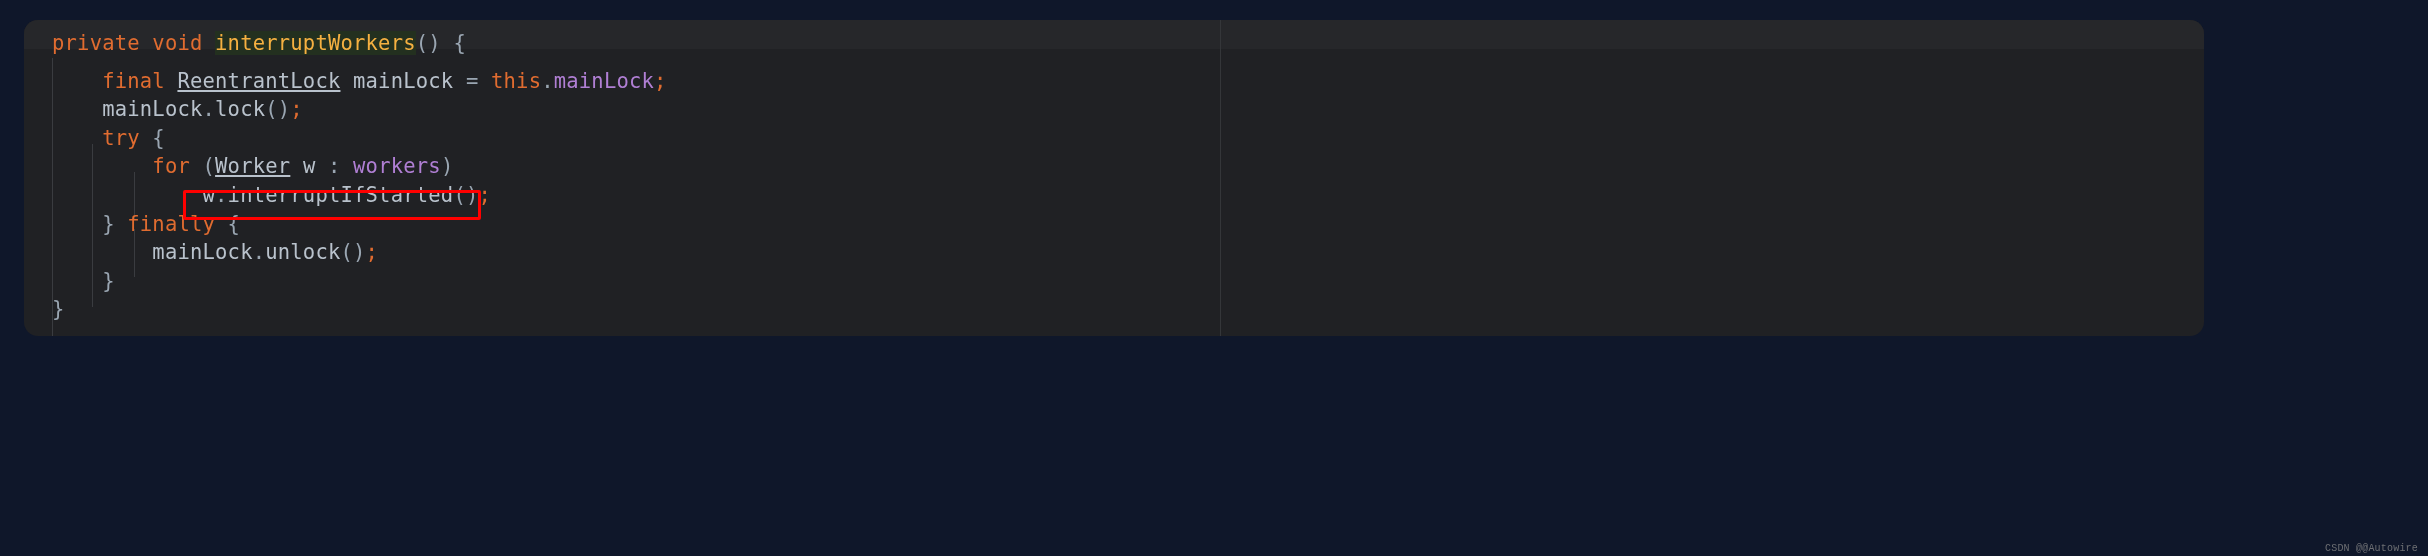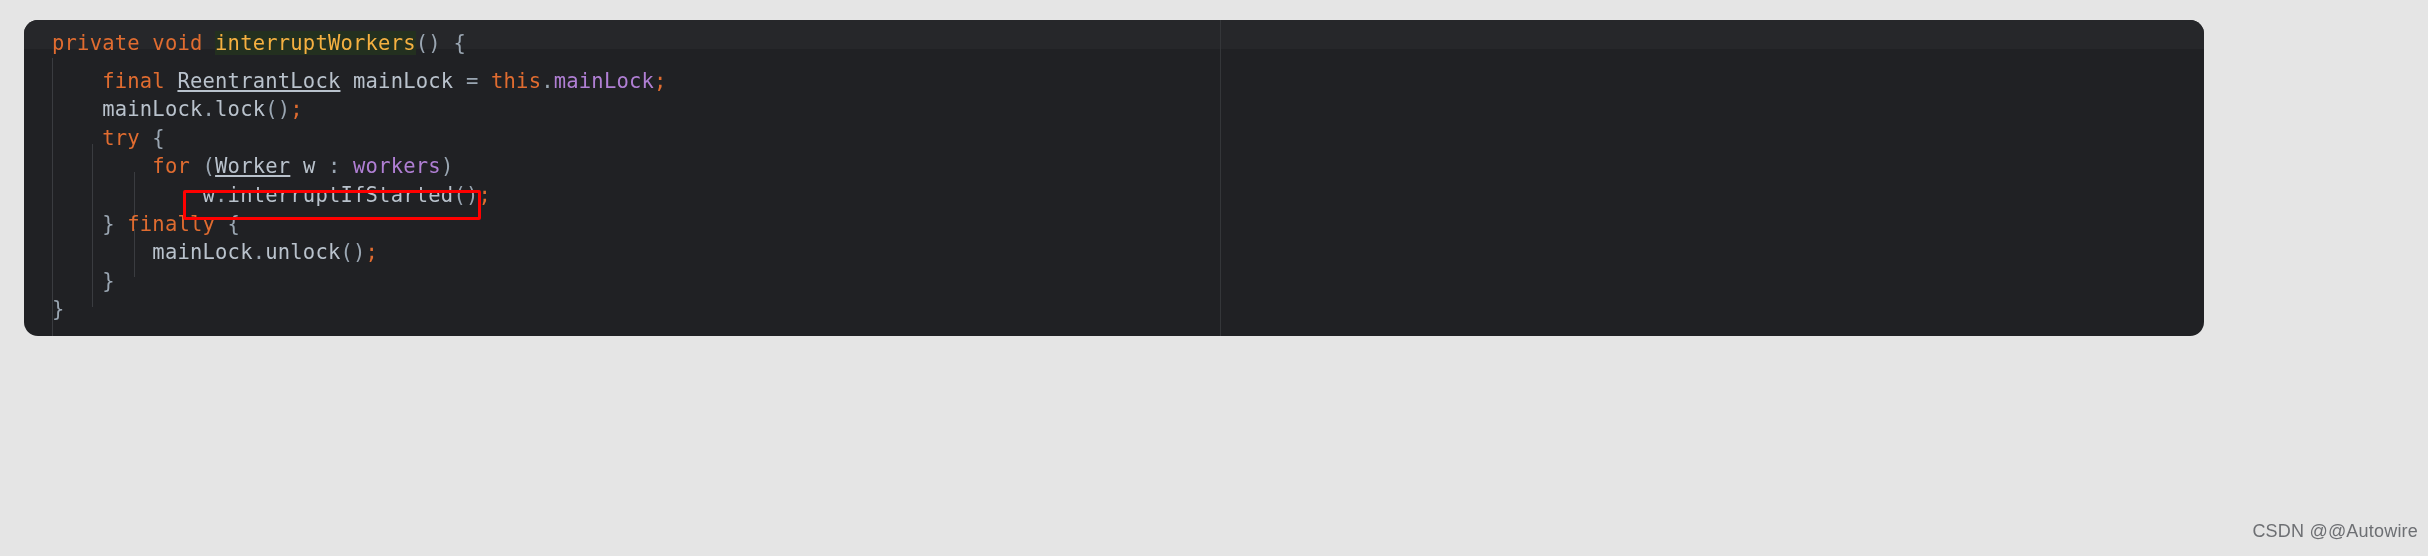--- a/index.html
+++ b/index.html
@@ -11,21 +11,21 @@
     width: 2428px;
     height: 556px;
     overflow: hidden;
     font-family: "DejaVu Sans Mono", monospace;
   }
 
   #root {
     position: relative;
     width: 2428px;
     height: 556px;
-    background: #e5e5e5;
+    background: #0f172a;
   }
 
   
   .code-card {
     position: absolute;
     left: 24px;
     top: 20px;
     width: 2180px;
     height: 316px;
     background: #202124;
@@ -104,24 +104,24 @@
     border: 3px solid #ff0000;
     border-radius: 2px;
     box-sizing: border-box;
     pointer-events: none;
   }
 
   
   .watermark {
     position: absolute;
     right: 10px;
-    bottom: 14px;
+    bottom: 2px;
     color: #6d6f73;
-    font-family: Liberation Sans, sans-serif;
-    font-size: 18px;
+    font-family: Liberation Mono, monospace;
+    font-size: 10px;
     letter-spacing: 0.2px;
     white-space: nowrap;
   }
 </style>
 </head>
 <body>
 
 <div id="root">
 
   <div class="code-card">

